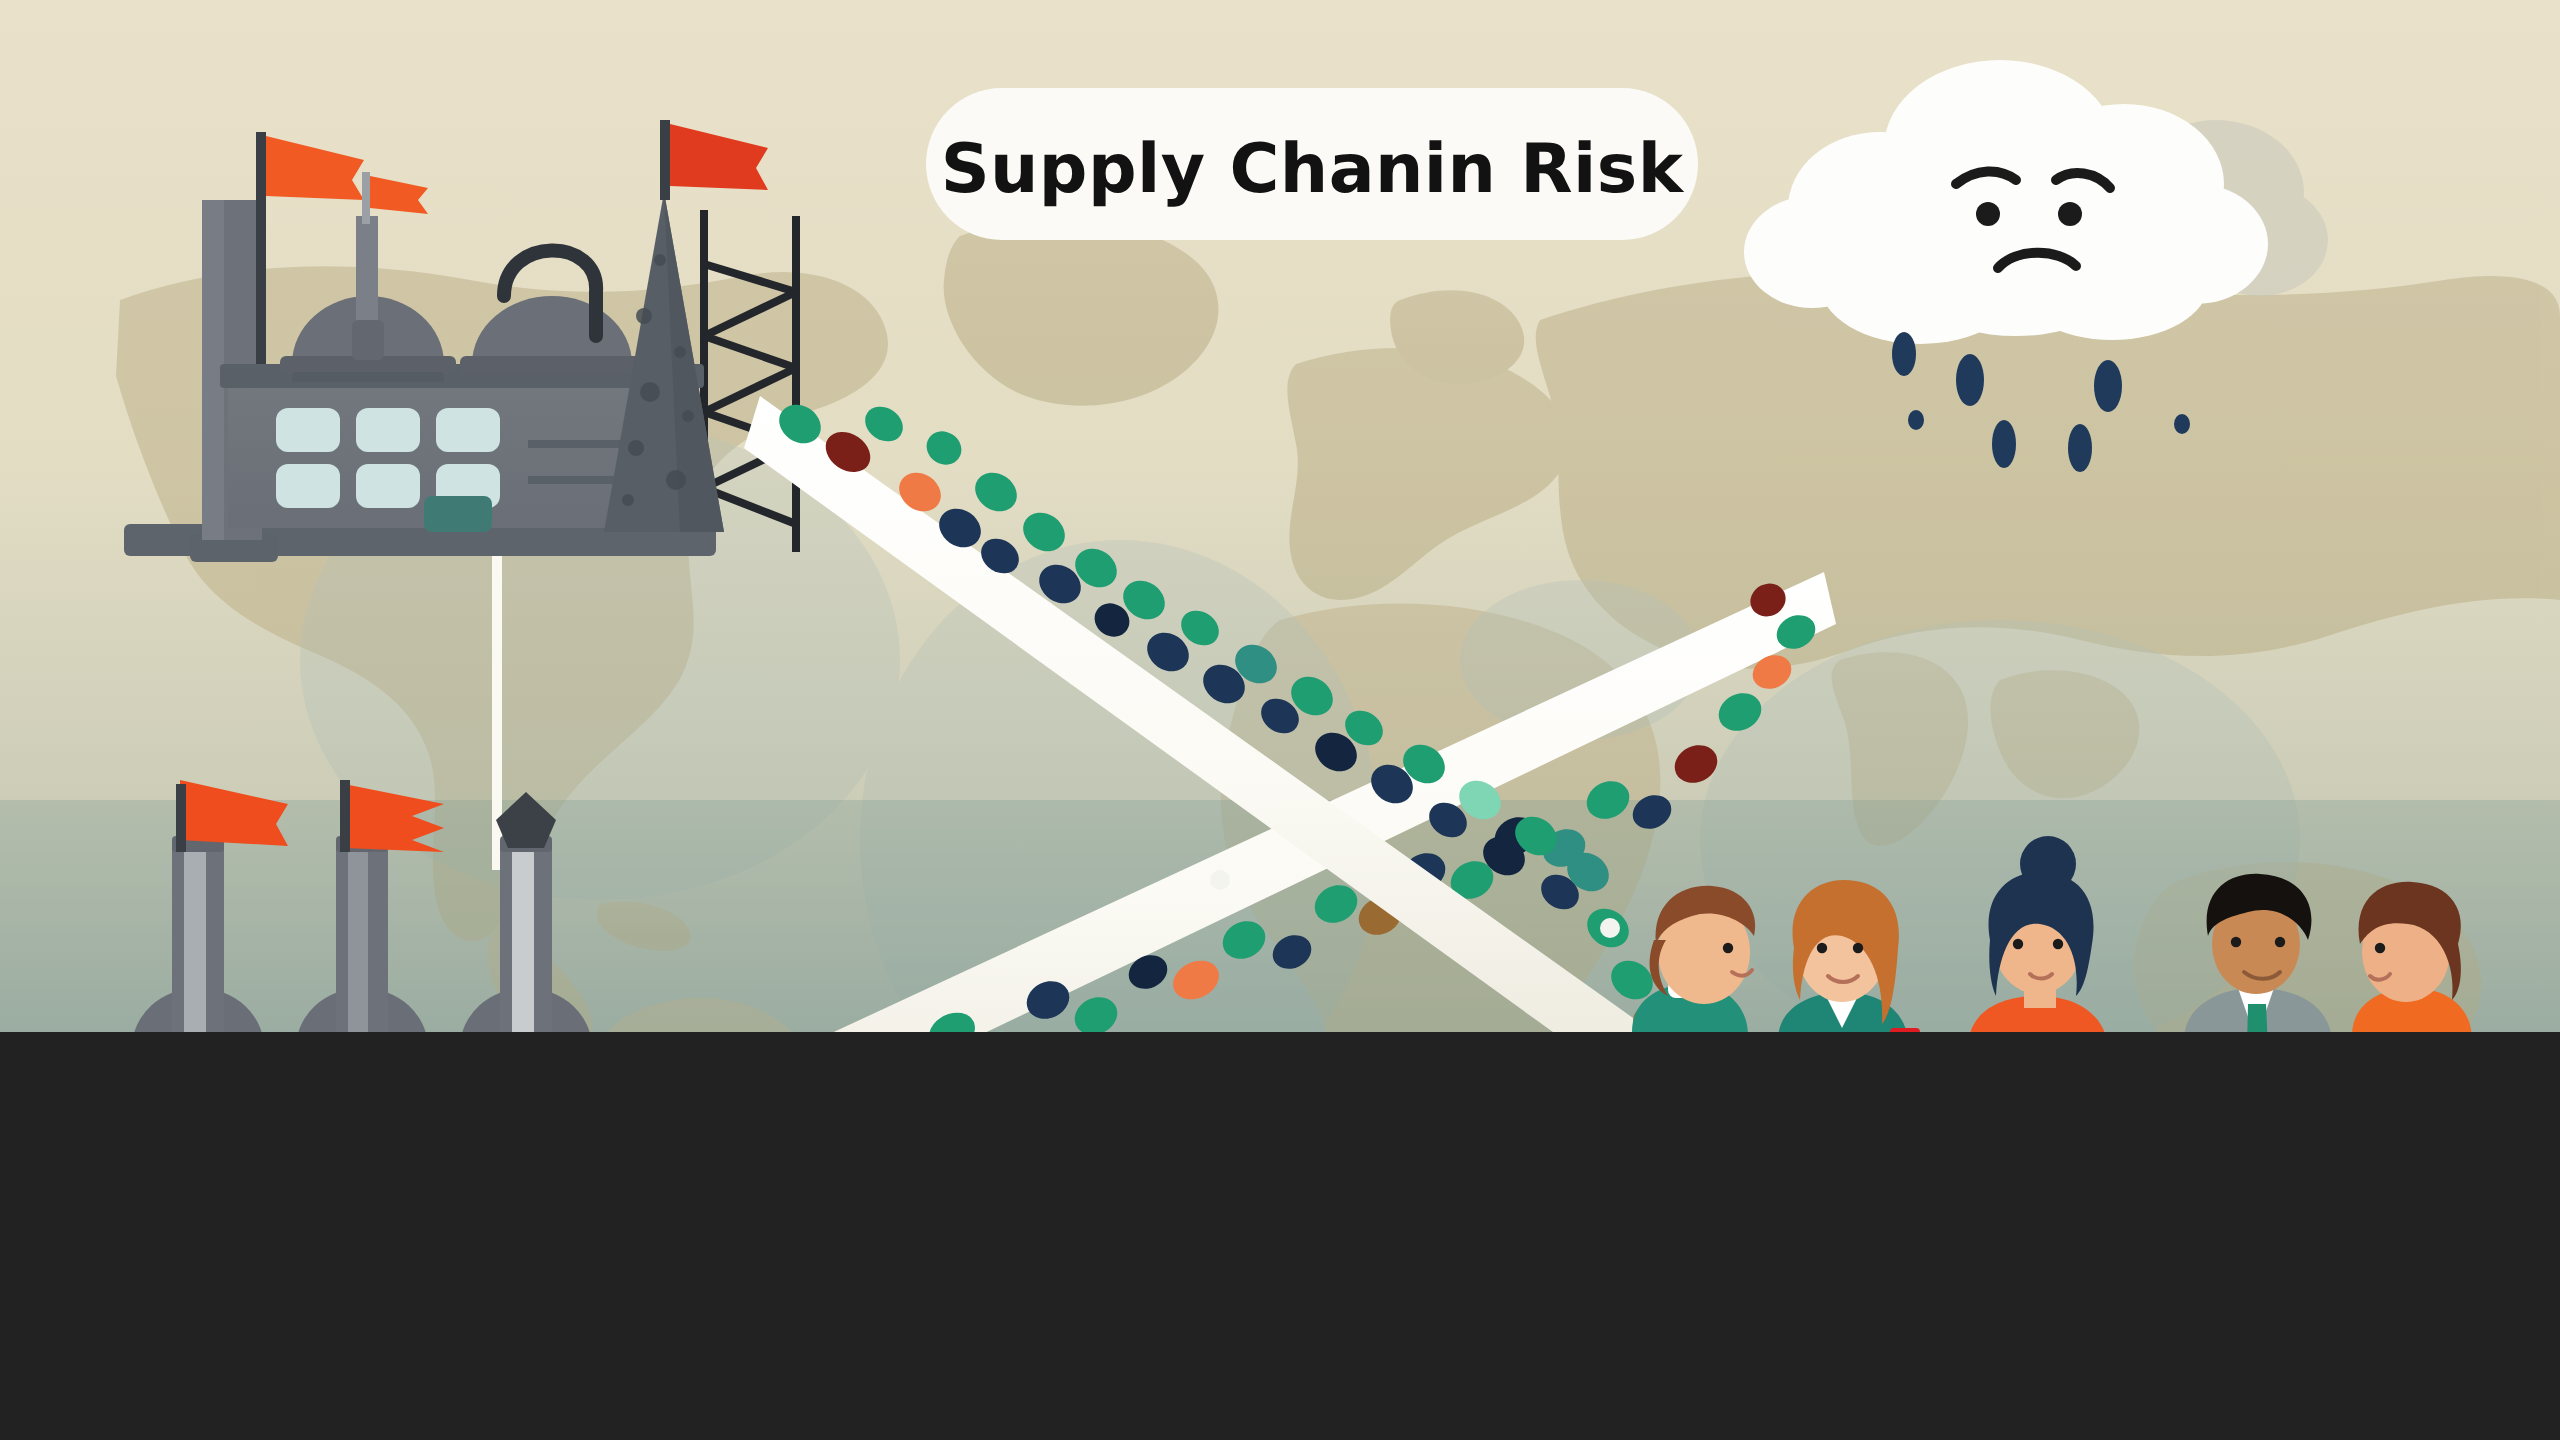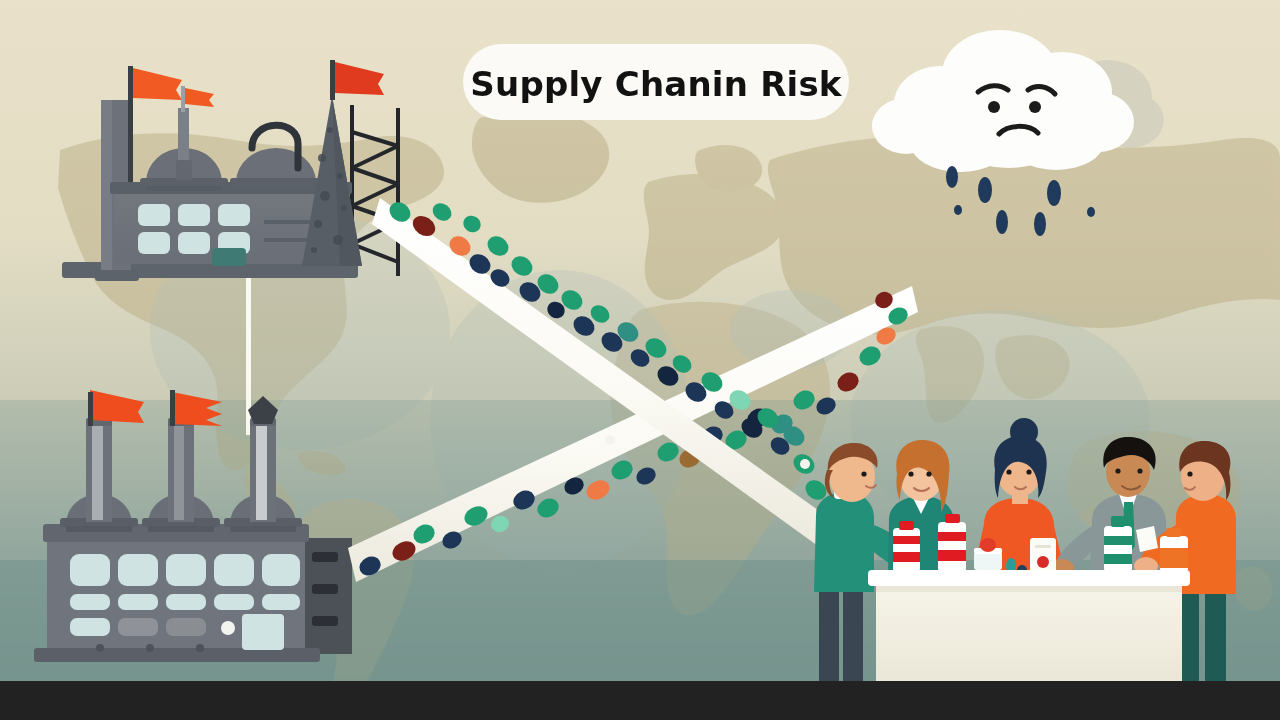--- a/index.html
+++ b/index.html
@@ -1,18 +1,18 @@
 <!DOCTYPE html>
 <html><head>
 <meta charset="utf-8">
 <title>Supply Chanin Risk</title>
 <style>
   html,body{margin:0;padding:0;background:#222;}
   #stage{
-    position:relative;width:1280px;height:681px;overflow:hidden;
+    position:relative;width:1280px;height:516px;overflow:hidden;
     font-family:"Liberation Sans",sans-serif;
   }
   #stage svg{display:block;}
   .title-text{
     font-family:"DejaVu Sans","Liberation Sans",sans-serif;
     font-weight:bold;font-size:34px;fill:#121212;
     letter-spacing:0.2px;
   }
 </style>
 </head>

